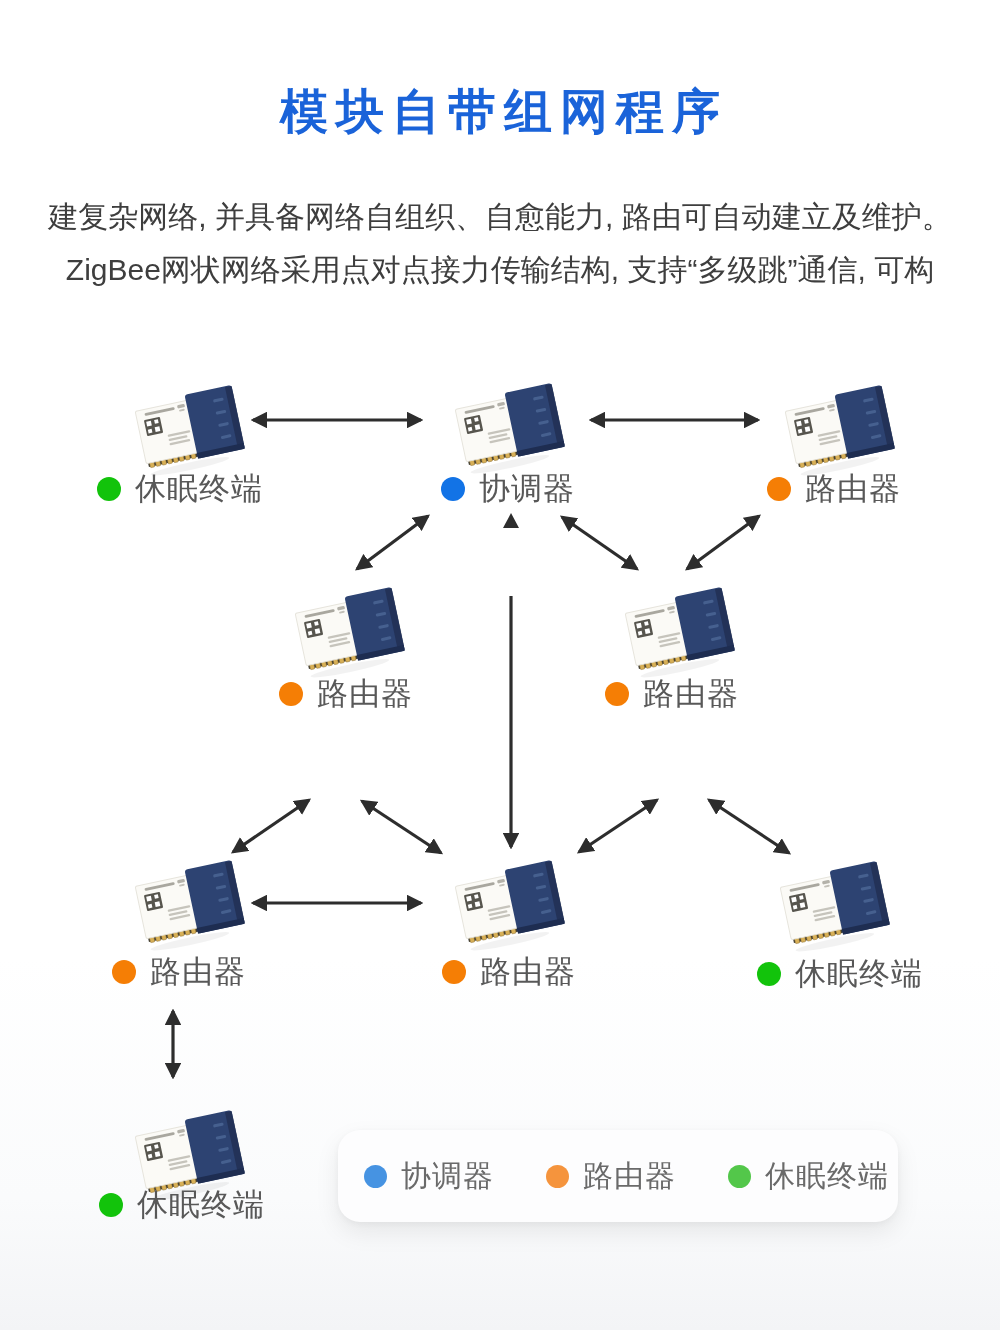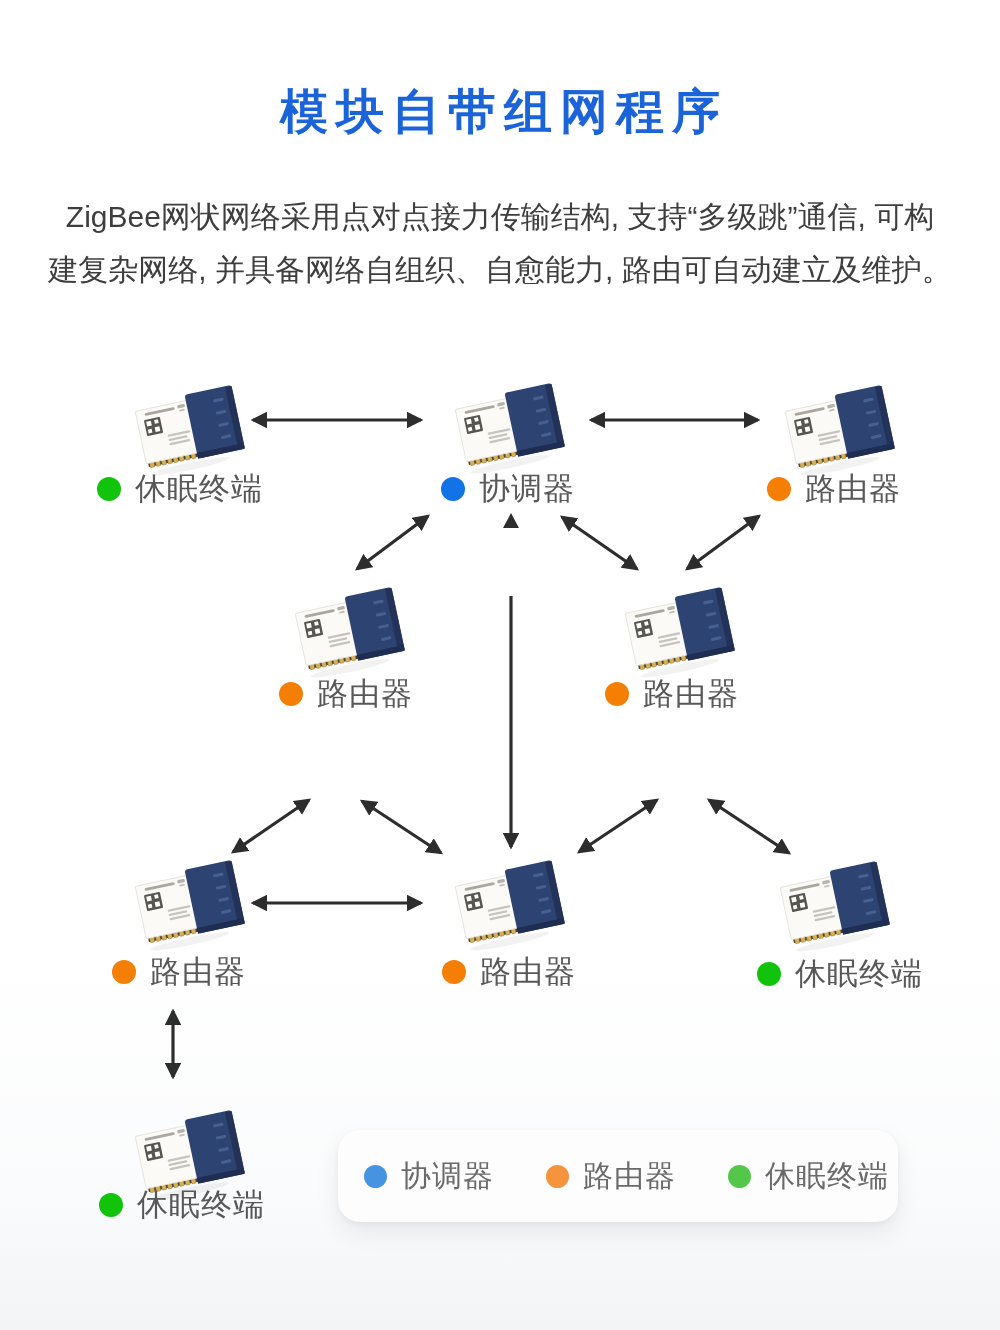--- a/index.html
+++ b/index.html
@@ -83,22 +83,22 @@
   .dot--legend-sleep{background:var(--legend_sleep);}
 </style>
 </head>
 <body>
 
 <div class="page">
 
   <h1 class="title">模块自带组网程序</h1>
 
   <p class="intro">
+    <span class="intro-line">建复杂网络, 并具备网络自组织、自愈能力, 路由可自动建立及维护。</span>
     <span class="intro-line">ZigBee网状网络采用点对点接力传输结构, 支持“多级跳”通信, 可构</span>
-    <span class="intro-line">建复杂网络, 并具备网络自组织、自愈能力, 路由可自动建立及维护。</span>
   </p>
 
   <svg width="0" height="0" style="position:absolute" aria-hidden="true">
     <defs>
       <symbol id="module-shape" viewBox="0 0 140 100">
         <g transform="rotate(-12 70 50)">
           <ellipse cx="62" cy="87" rx="42" ry="4" fill="rgba(0,0,0,0.05)"></ellipse>
           <rect x="20" y="72" width="56" height="7" fill="#3b3a33"></rect>
           <rect x="21.5" y="70" width="4.6" height="10" rx="1" fill="var(--pin_gold)" stroke="#8a6d2f" stroke-width="0.5"></rect>
           <rect x="27.8" y="70" width="4.6" height="10" rx="1" fill="var(--pin_gold)" stroke="#8a6d2f" stroke-width="0.5"></rect>

